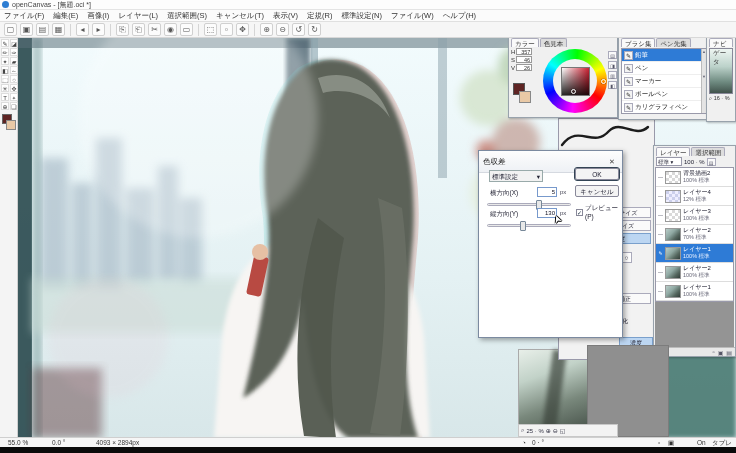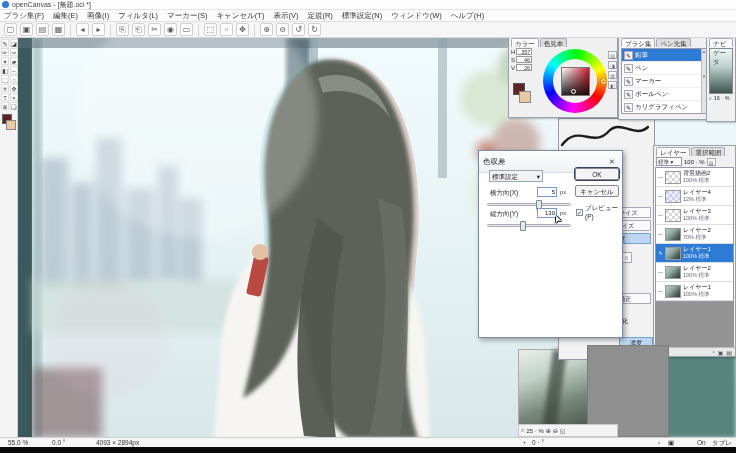--- a/index.html
+++ b/index.html
@@ -115,30 +115,30 @@
 </style>
 </head>
 <body>
 
 <div class="abs titlebar">
   <span class="app-icon"></span>
   <span>openCanvas - [無題.oci *]</span>
 </div>
 
 <div class="abs menubar">
-  <span>ブラシ集(F)</span>
+  <span>ファイル(F)</span>
   <span>編集(E)</span>
   <span>画像(I)</span>
-  <span>フィルタ(L)</span>
-  <span>マーカー(S)</span>
+  <span>レイヤー(L)</span>
+  <span>選択範囲(S)</span>
   <span>キャンセル(T)</span>
   <span>表示(V)</span>
   <span>定規(R)</span>
   <span>標準設定(N)</span>
-  <span>ウィンドウ(W)</span>
+  <span>ファイル(W)</span>
   <span>ヘルプ(H)</span>
 </div>
 
 <div class="abs toolbar">
   <span class="tbtn">▢</span>
   <span class="tbtn">▣</span>
   <span class="tbtn">▤</span>
   <span class="tbtn">▦</span>
   <span class="tsep"></span>
   <span class="tbtn">◂</span>

